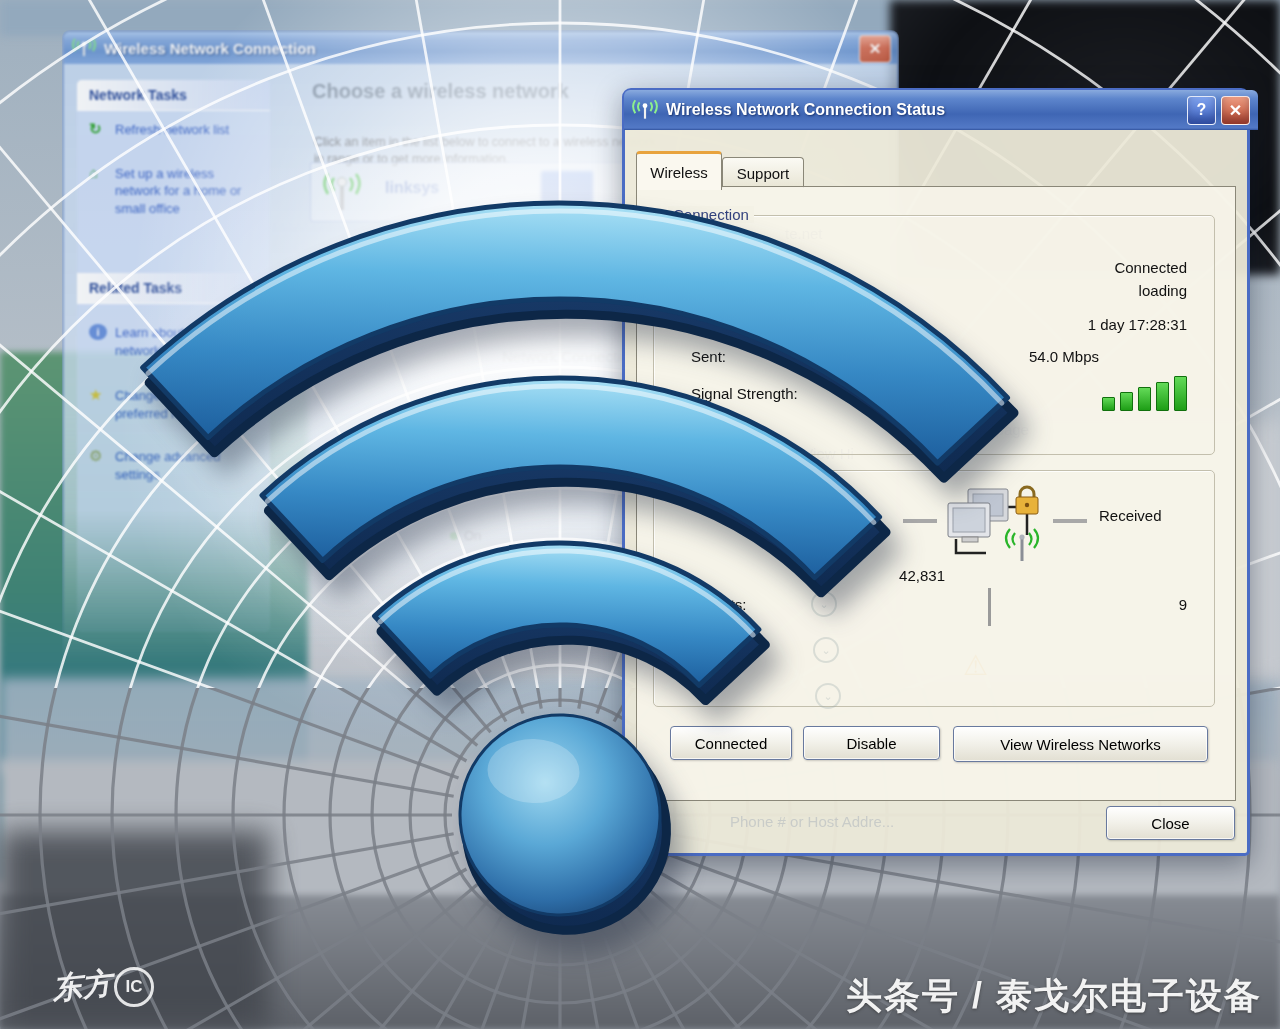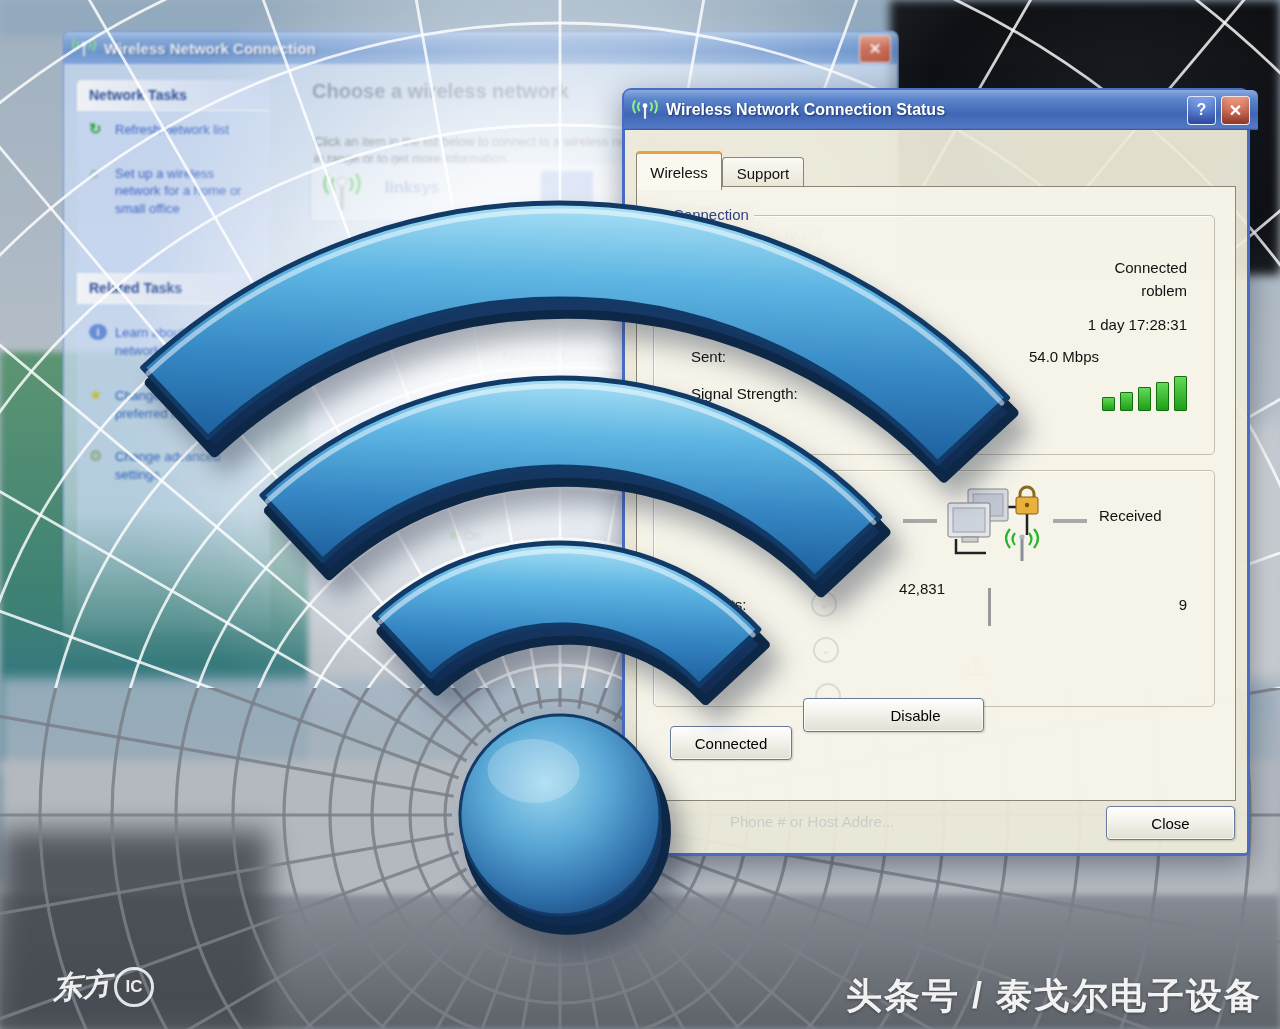--- a/index.html
+++ b/index.html
@@ -285,21 +285,21 @@
   <div class="tab tab-active">Wireless</div>
   <div class="tab tab-inactive">Support</div>
   <div class="abs tab-page"></div>
 
   <div class="groupbox" style="left:28px;top:124px;width:560px;height:238px;">
     <span class="group-label">Connection</span>
   </div>
   <span class="row-label" style="left:66px;top:158px;">Status:</span>
   <span class="row-value" style="left:300px;top:168px;width:262px;">Connected</span>
   <span class="row-label" style="left:66px;top:191px;">Network:</span>
-  <span class="row-value" style="left:300px;top:191px;width:262px;">roblem</span>
+  <span class="row-value" style="left:300px;top:191px;width:262px;">loading</span>
   <span class="row-label" style="left:66px;top:225px;">Duration:</span>
   <span class="row-value" style="left:300px;top:225px;width:262px;">1 day 17:28:31</span>
   <span class="row-label" style="left:66px;top:257px;">Sent:</span>
   <span class="row-value" style="left:308px;top:257px;width:262px;text-align:center;">54.0 Mbps</span>
   <span class="row-label" style="left:66px;top:294px;">Signal Strength:</span>
   <div class="sigbars">
     <span></span>
       <span></span>
       <span></span>
       <span></span>
@@ -324,36 +324,37 @@
     <circle cx="89" cy="22" r="2.2" fill="#7a4f10"></circle>
     <line x1="84" y1="56" x2="84" y2="78" stroke="#8a8e96" stroke-width="3"></line>
     <circle cx="84" cy="54" r="2.6" fill="#aeb2ba"></circle>
     <path d="M77 50 q-5 6 0 12 M72 46 q-8 9 0 19" stroke="#2ab52a" stroke-width="2.2" fill="none"></path>
     <path d="M91 50 q5 6 0 12 M96 46 q8 9 0 19" stroke="#2ab52a" stroke-width="2.2" fill="none"></path>
   </svg>
   <div class="dash" style="left:428px;top:428px;width:34px;"></div>
   <span class="row-label" style="left:474px;top:416px;">Received</span>
 
   <span class="row-label" style="left:64px;top:505px;">Packets:</span>
-  <span class="row-value" style="left:170px;top:489px;width:150px;">42,831</span>
+  <span class="row-value" style="left:170px;top:476px;width:150px;">42,831</span>
   <div class="vdivider"></div>
   <span class="row-value" style="left:470px;top:505px;width:92px;">9</span>
 
   <span class="abs ghost" style="left:75px;top:328px;opacity:.3;">rogram</span>
   <span class="abs ghost" style="left:268px;top:330px;opacity:.3;">roblem loading page</span>
   <span class="abs ghost" style="left:120px;top:354px;opacity:.45;color:#7d88a8;">File      Edit      View      Hi</span>
   <span class="abs ghost" style="left:160px;top:134px;opacity:.3;">te.net</span>
   <span class="abs ghost" style="left:338px;top:558px;opacity:.5;color:#e6991e;font-size:28px;">⚠</span>
   <div class="chev" style="left:186px;top:500px;">⌄</div>
   <div class="chev" style="left:188px;top:546px;">⌄</div>
   <div class="chev" style="left:190px;top:592px;">⌄</div>
   <span class="abs ghost" style="left:105px;top:722px;opacity:.4;color:#9aa4b4;">Phone # or Host Addre...</span>
 
   <div class="xpbtn" style="left:45px;top:635px;width:120px;height:32px;">Connected</div>
-  <div class="xpbtn" style="left:178px;top:607px;width:135px;height:32px;padding-left:44px;">Disable</div>
+  <div class="xpbtn" style="left:178px;top:635px;width:135px;height:32px;">Disable</div>
+  <div class="xpbtn" style="left:328px;top:635px;width:253px;height:34px;">View Wireless Networks</div>
   <div class="xpbtn" style="left:481px;top:715px;width:127px;height:32px;">Close</div>
 </div>
 
 <svg class="abs" style="left:0;top:0;z-index:6;pointer-events:none;filter:drop-shadow(12px 18px 12px rgba(30,40,60,.38));" width="1280" height="1029" viewBox="0 0 1280 1029">
   <defs>
     <linearGradient id="faceGrad" x1="0" y1="0" x2="0" y2="1">
       <stop offset="0" stop-color="#a8e0f5"></stop>
         <stop offset="0.3" stop-color="#5fb6e3"></stop>
       <stop offset="0.65" stop-color="#3688c4"></stop>
         <stop offset="1" stop-color="#1d5f9e"></stop>

